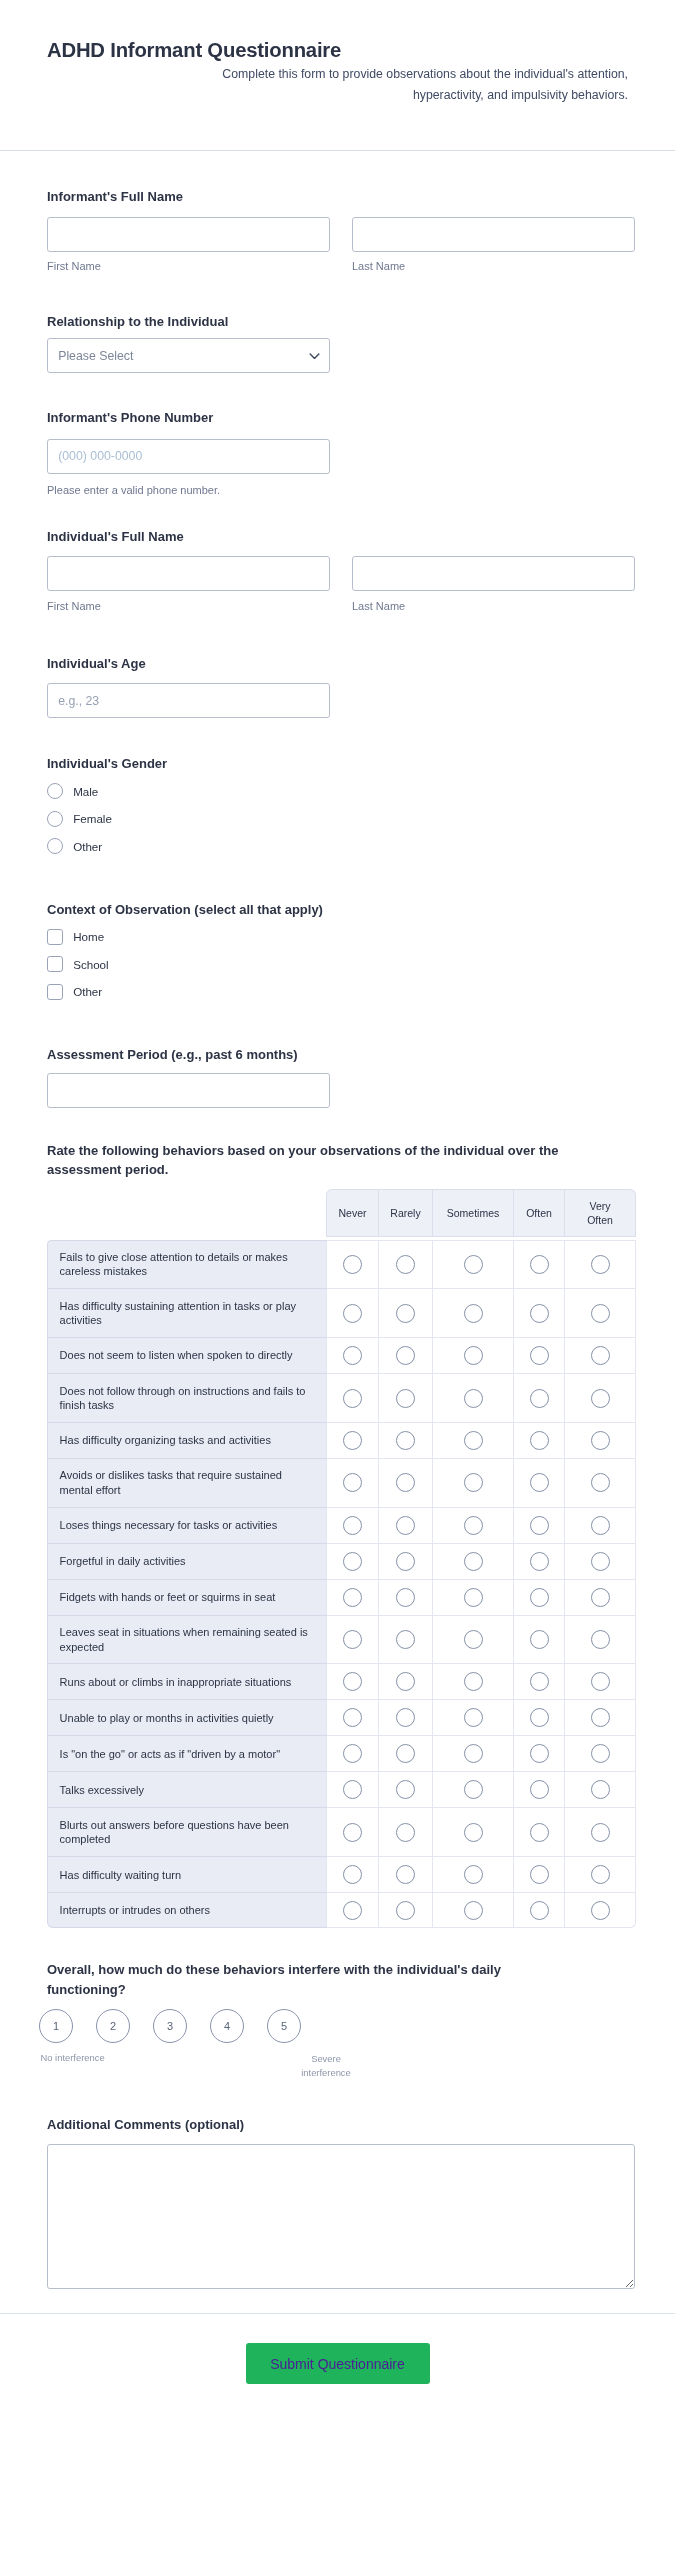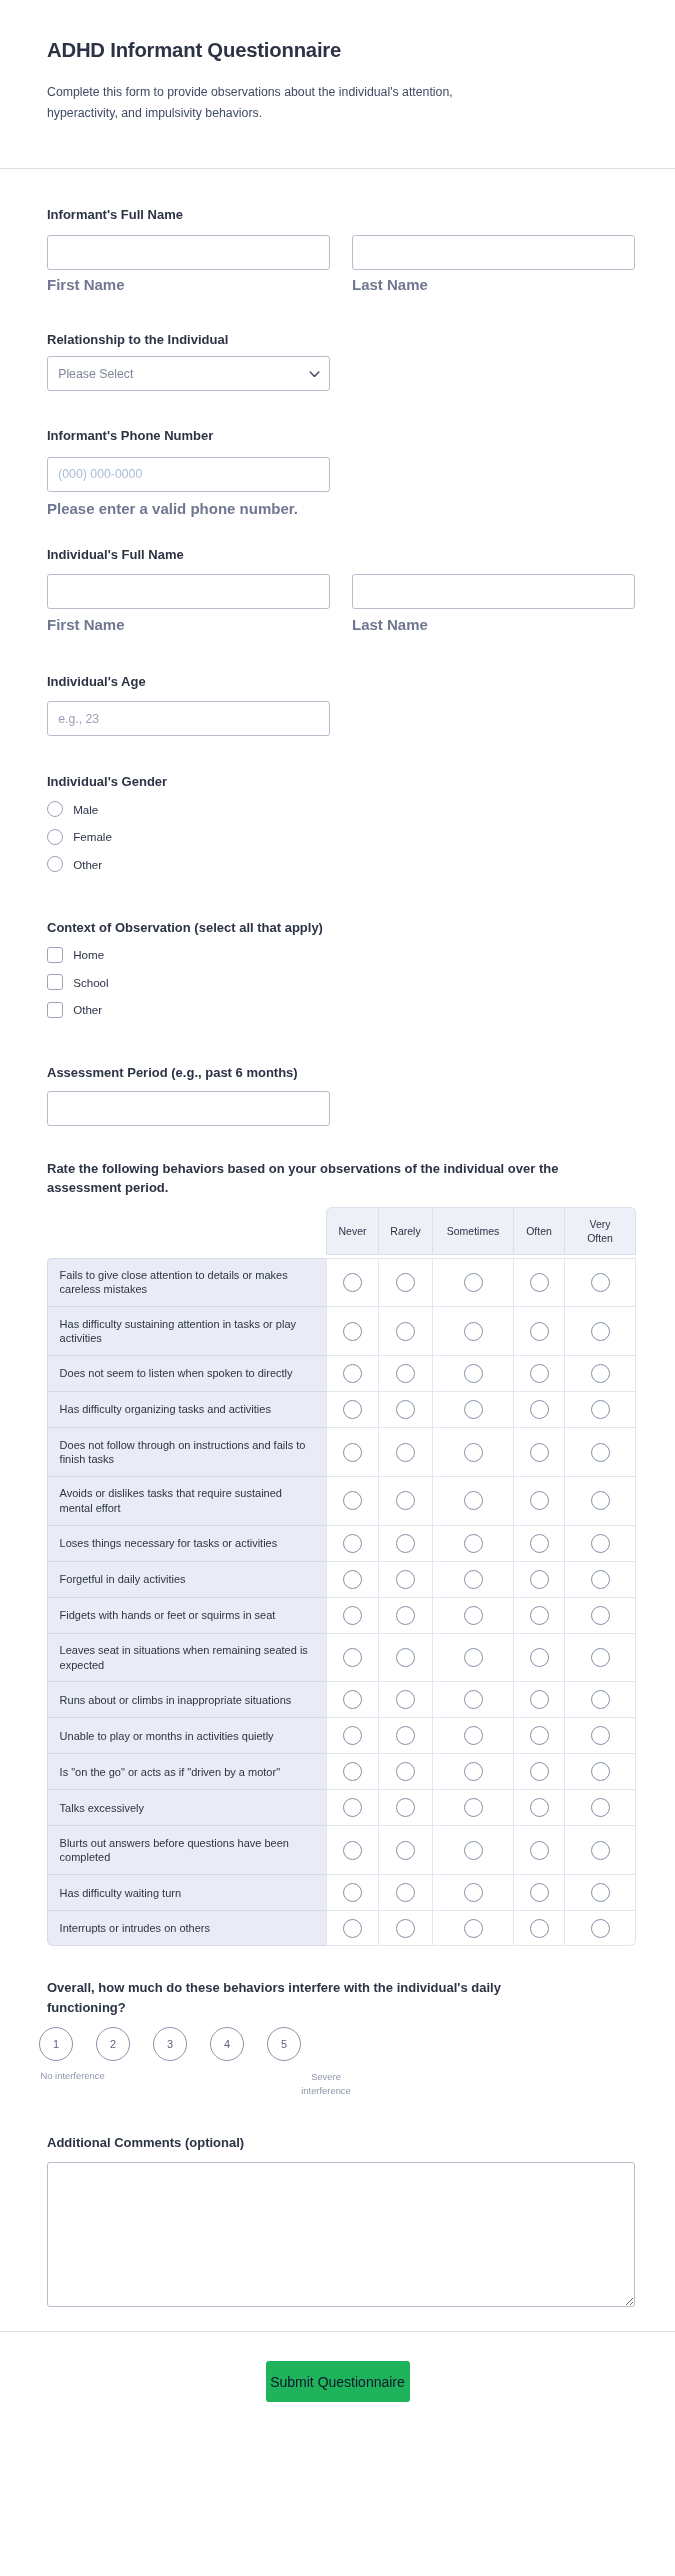--- a/index.html
+++ b/index.html
@@ -8,38 +8,38 @@
     --green:#1fb45c; --radio:#8591a8;
   }
   *{box-sizing:border-box; margin:0; padding:0;}
   html,body{background:#fff;}
   body{
     width:675px; min-height:2576px; margin:0 auto; position:relative;
     font-family:"Liberation Sans", sans-serif; color:var(--label);
   }
   .header{padding:39px 47px 0 47px;}
   .form-title{font-size:20.3px; font-weight:700; letter-spacing:-0.2px; color:#2c3345;}
-  .form-desc{margin-top:20px; font-size:12.3px; line-height:21px; color:#3f4a63; font-weight:400;}
+  .form-desc{margin-top:2px; font-size:12.3px; line-height:21px; color:#3f4a63; font-weight:400;text-align:right;}
   .pre{white-space:pre-line;}
   .divider{border:none; border-top:0.7px solid #d9dde6; margin:0; margin-top:44px;}
   .content{padding:0 40px 0 47px;}
   .q{margin-top:38px;}
   .q-label{font-size:13px; font-weight:600; color:var(--label); line-height:16px;}
   .q-label.wide{line-height:19.6px;}
   .row2{display:flex; gap:22px;}
   .col{width:283px;}
   input[type=text], select, textarea{
     width:283px; height:35px; border:0.7px solid var(--border); border-radius:2.9px;
     padding:0 10.2px; font-size:12.3px; color:var(--label); background:#fff; outline:none;
     font-family:"Liberation Sans", sans-serif;
   }
   input::placeholder{color:#98a1b4; opacity:1;}
   input.phone::placeholder{color:#a9bed4;}
   .inputs-row{margin-top:11.6px;}
-  .sublabel{margin-top:9.4px; font-size:15px; color:var(--sublabel); line-height:11.6px;font-weight:bold;}
+  .sublabel{margin-top:9.4px; font-size:11px; color:var(--sublabel); line-height:11.6px;}
   .selwrap{position:relative; width:283px; margin-top:8.7px;}
   select{appearance:none; -webkit-appearance:none; color:#7d8698; padding-right:29px;}
   .chev{position:absolute; right:10.2px; top:14.5px; pointer-events:none; line-height:0;}
   .optrow{display:flex; align-items:center; gap:10.2px; margin-top:10.2px; height:17.4px;}
   .opts{margin-top:5.8px;}
   .radio,.check{width:16px; height:16px; border:0.7px solid #9aa3b8; background:#fff; flex:0 0 auto; display:inline-block;}
   .radio{border-radius:50%;}
   .check{border-radius:2.9px;}
   .optlabel{font-size:11.6px; color:var(--label);}
   
@@ -80,21 +80,21 @@
     display:flex; align-items:center; justify-content:center;
     font-size:11px; color:#5a6579; background:#fff;
   }
   .scale-labels{position:relative; margin-top:9.4px; margin-left:-8px; height:29px; font-size:9.4px; color:#8d96aa;}
   .scale-min{position:absolute; left:1.5px; top:0;}
   .scale-max{position:absolute; left:240px; width:94px; text-align:center; top:0; line-height:14px;}
   textarea{width:588px; height:145px; margin-top:11px; resize:both; padding:8.7px 10.2px; font-size:11.6px;}
   .divider2{border:none; border-top:0.7px solid #dce2ee; margin:0; margin-top:22px;}
   .footer{padding:29px 0 38px 0; display:flex; justify-content:center;}
   .submit-btn{
-    width:144px; height:41px; background:var(--green); color:#0f172a; border:none;
+    width:184px; height:41px; background:var(--green); color:#4c1d95; border:none;
     border-radius:2.9px; font-size:14px; font-weight:500; cursor:pointer;
     font-family:"Liberation Sans", sans-serif;
   }
 </style>
 </head>
 <body>
 
 <div class="header">
   <h1 class="form-title">ADHD Informant Questionnaire</h1>
   <div class="form-desc pre">Complete this form to provide observations about the individual's attention,
@@ -263,39 +263,39 @@
               <span class="m-radio"></span>
             </div>
             <div class="m-cell c4 w4">
               <span class="m-radio"></span>
             </div>
             <div class="m-cell c5 w5">
               <span class="m-radio"></span>
             </div>
           </div>
           <div class="m-row">
+            <div class="m-label">Does not follow through on instructions and fails to finish tasks</div>
+            <div class="m-cell c1 w1">
+              <span class="m-radio"></span>
+            </div>
+            <div class="m-cell c2 w2">
+              <span class="m-radio"></span>
+            </div>
+            <div class="m-cell c3 w3">
+              <span class="m-radio"></span>
+            </div>
+            <div class="m-cell c4 w4">
+              <span class="m-radio"></span>
+            </div>
+            <div class="m-cell c5 w5">
+              <span class="m-radio"></span>
+            </div>
+          </div>
+          <div class="m-row">
             <div class="m-label">Has difficulty organizing tasks and activities</div>
-            <div class="m-cell c1 w1">
-              <span class="m-radio"></span>
-            </div>
-            <div class="m-cell c2 w2">
-              <span class="m-radio"></span>
-            </div>
-            <div class="m-cell c3 w3">
-              <span class="m-radio"></span>
-            </div>
-            <div class="m-cell c4 w4">
-              <span class="m-radio"></span>
-            </div>
-            <div class="m-cell c5 w5">
-              <span class="m-radio"></span>
-            </div>
-          </div>
-          <div class="m-row">
-            <div class="m-label">Does not follow through on instructions and fails to finish tasks</div>
             <div class="m-cell c1 w1">
               <span class="m-radio"></span>
             </div>
             <div class="m-cell c2 w2">
               <span class="m-radio"></span>
             </div>
             <div class="m-cell c3 w3">
               <span class="m-radio"></span>
             </div>
             <div class="m-cell c4 w4">

